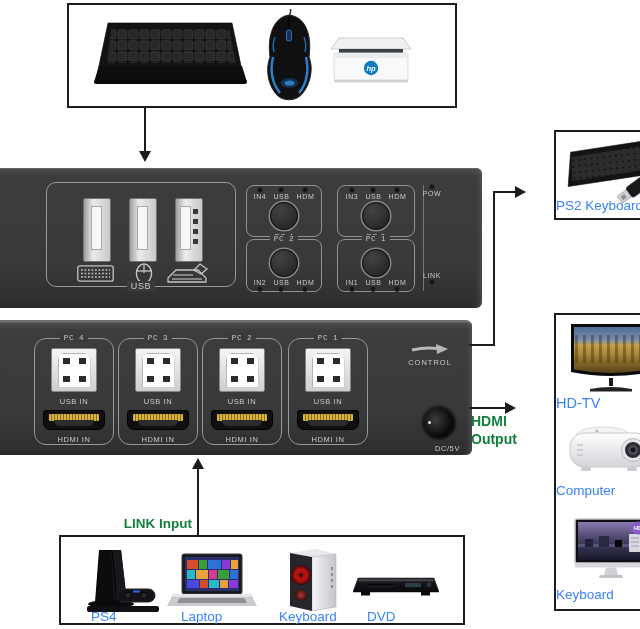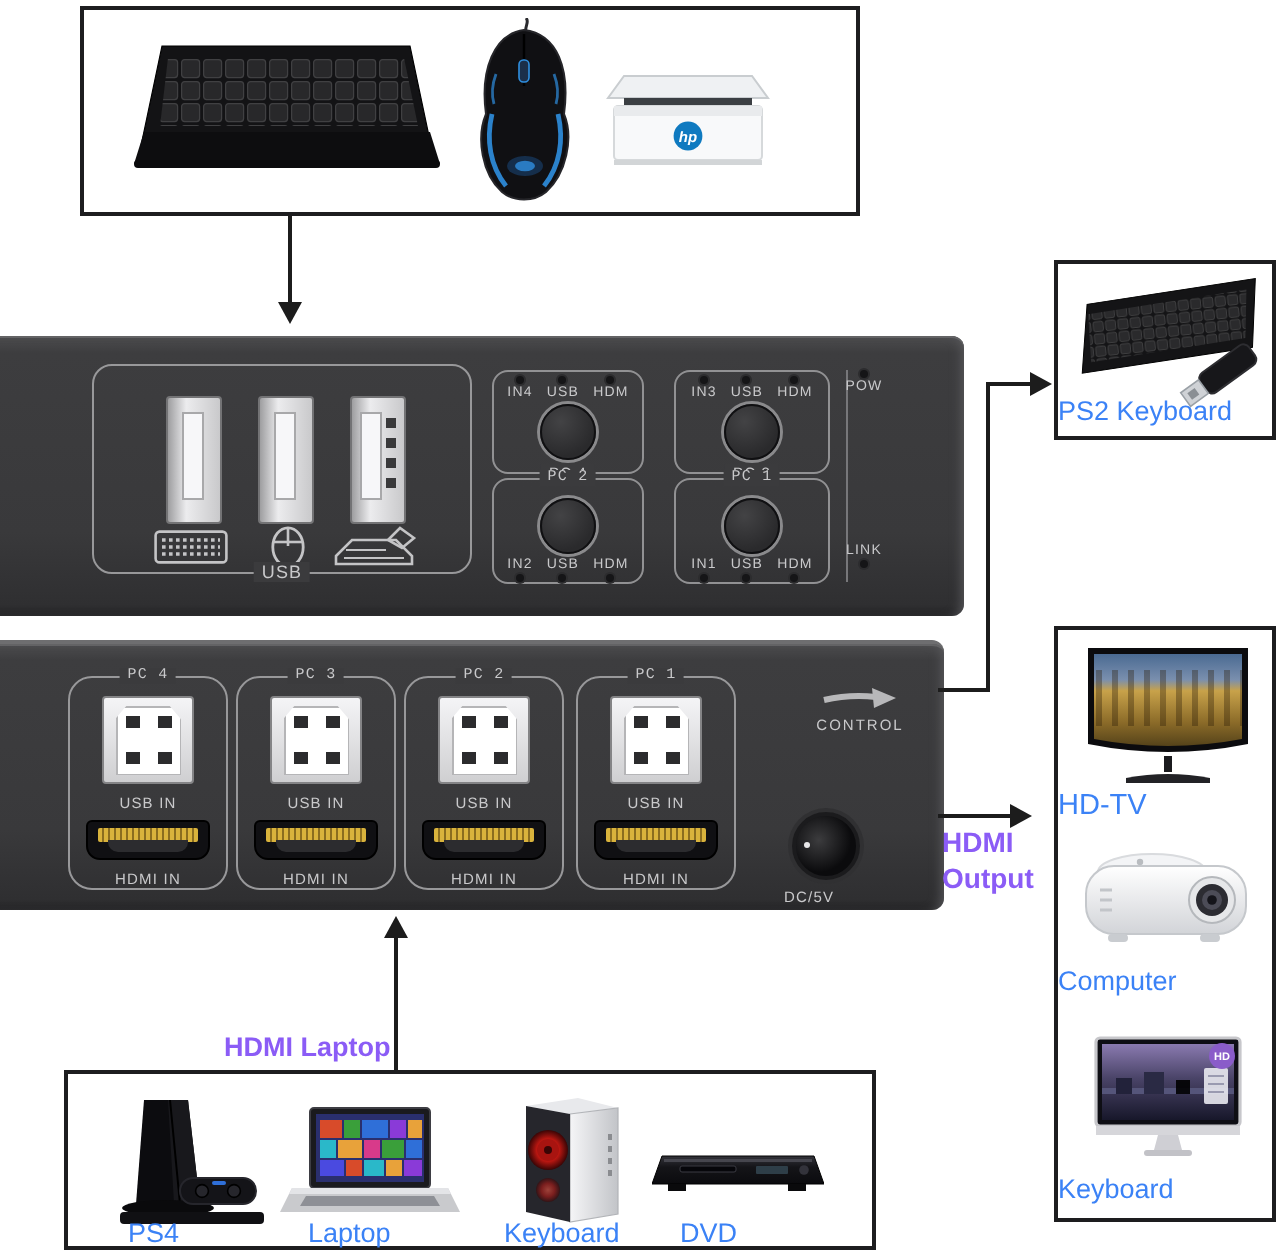--- a/index.html
+++ b/index.html
@@ -1,29 +1,29 @@
 <!DOCTYPE html>
 <html><head>
 <meta charset="utf-8">
 <style>
   html,body{margin:0;padding:0;background:#fff;}
   #stage{position:relative;width:640px;height:629px;background:#ffffff;overflow:hidden;
          font-family:"Liberation Sans",sans-serif;}
   .abs{position:absolute;}
   
-  .obox{position:absolute;background:#fff;border:2px solid #1d1d1f;box-sizing:border-box;}
+  .obox{position:absolute;background:#fff;border:2px solid #1d1d1f;box-sizing:border-box;margin-left:27px;}
   
   .line{position:absolute;background:#1c1c1c;}
   .head-right{position:absolute;width:0;height:0;border-top:6px solid transparent;
               border-bottom:6px solid transparent;border-left:11px solid #1c1c1c;}
   .head-down{position:absolute;width:0;height:0;border-left:6px solid transparent;
              border-right:6px solid transparent;border-top:11px solid #1c1c1c;}
   .head-up{position:absolute;width:0;height:0;border-left:6px solid transparent;
            border-right:6px solid transparent;border-bottom:11px solid #1c1c1c;}
-  .bold-lbl{position:absolute;font-weight:bold;font-size:14px;color:#8b5cf6;white-space:nowrap;}
+  .bold-lbl{position:absolute;font-weight:bold;font-size:14px;color:#15803d;white-space:nowrap;}
   .dev-lbl{position:absolute;font-size:13.5px;color:#3b82f6;white-space:nowrap;}
   
   .panel{position:absolute;left:0;box-sizing:border-box;
          background:linear-gradient(180deg,#4c4c4e 0,#3d3d3f 6%,#39393b 70%,#2f2f31 96%,#232325 100%);
          border-radius:0 6px 6px 0;
          box-shadow:inset 0 1px 0 #636365, inset -4px 0 6px -3px #5a5a5d;}
   .lbl-tiny{font-size:7.5px;color:#c9c9cb;letter-spacing:.6px;white-space:nowrap;
             font-family:"Liberation Sans",sans-serif;}
   .chip{position:absolute;left:50%;transform:translateX(-50%);background:#3b3b3d;
         padding:0 4px;z-index:2;}
@@ -310,21 +310,21 @@
     </div>
 
     <div class="abs" style="left:402px;top:21px;width:56px;text-align:center">
       <svg style="margin:0 auto" width="40" height="12" viewBox="0 0 40 12">
         <path d="M2,7 Q15,4 28,5.5" stroke="#b8b8ba" stroke-width="3" fill="none"></path>
         <polygon points="26,1 38,6 27,11" fill="#b8b8ba"></polygon>
       </svg>
       <div class="lbl-tiny" style="margin-top:3px;letter-spacing:1px">CONTROL</div>
     </div>
 
-    <div class="abs" style="left:392px;top:84px;width:42px;text-align:left">
+    <div class="abs" style="left:418px;top:84px;width:42px;text-align:right">
       <div style="margin:0 auto;width:30px;height:30px;border-radius:50%;
                   background:radial-gradient(circle at 38% 40%,#3c3c3e,#0b0b0d 62%);
                   border:2px solid #1b1b1d;box-shadow:0 0 0 2px #303032;position:relative">
         <span style="position:absolute;left:4px;top:13px;width:3px;height:3px;border-radius:50%;background:#e8e8ea"></span>
       </div>
       <div class="lbl-tiny" style="margin-top:4px">DC/5V</div>
     </div>
   </div>
 
   <div class="line" style="left:469px;top:344px;width:26px;height:2px"></div>
@@ -332,21 +332,21 @@
   <div class="line" style="left:495px;top:191px;width:21px;height:2px"></div>
   <div class="head-right" style="left:515px;top:186px"></div>
 
   <div class="line" style="left:469px;top:407px;width:37px;height:2px"></div>
   <div class="head-right" style="left:505px;top:402px"></div>
   <div class="bold-lbl" style="left:471px;top:413px">HDMI</div>
   <div class="bold-lbl" style="left:471px;top:431px">Output</div>
 
   <div class="line" style="left:197px;top:468px;width:2px;height:67px"></div>
   <div class="head-up" style="left:192px;top:458px"></div>
-  <div class="bold-lbl" style="left:112px;top:516px;width:80px;text-align:right;font-size:13.5px">HDMI Laptop</div>
+  <div class="bold-lbl" style="left:112px;top:516px;width:80px;text-align:right;font-size:13.5px">LINK Input</div>
 
   <div class="obox" style="left:527px;top:130px;width:111px;height:90px">
     <svg class="abs" style="left:5px;top:6px" width="100" height="52" viewBox="0 0 100 52">
       <defs>
         <pattern id="keysSmall" width="6.2" height="6.2" patternUnits="userSpaceOnUse">
           <rect x="0.5" y="0.5" width="5" height="5" rx="1" fill="#2a2a2c" stroke="#454547" stroke-width="0.4"></rect>
         </pattern>
       </defs>
       <g transform="rotate(-6 50 26)">
         <polygon points="5,44 11,10 96,6 91,40" fill="#141416" stroke="#000" stroke-width="0.5"></polygon>

